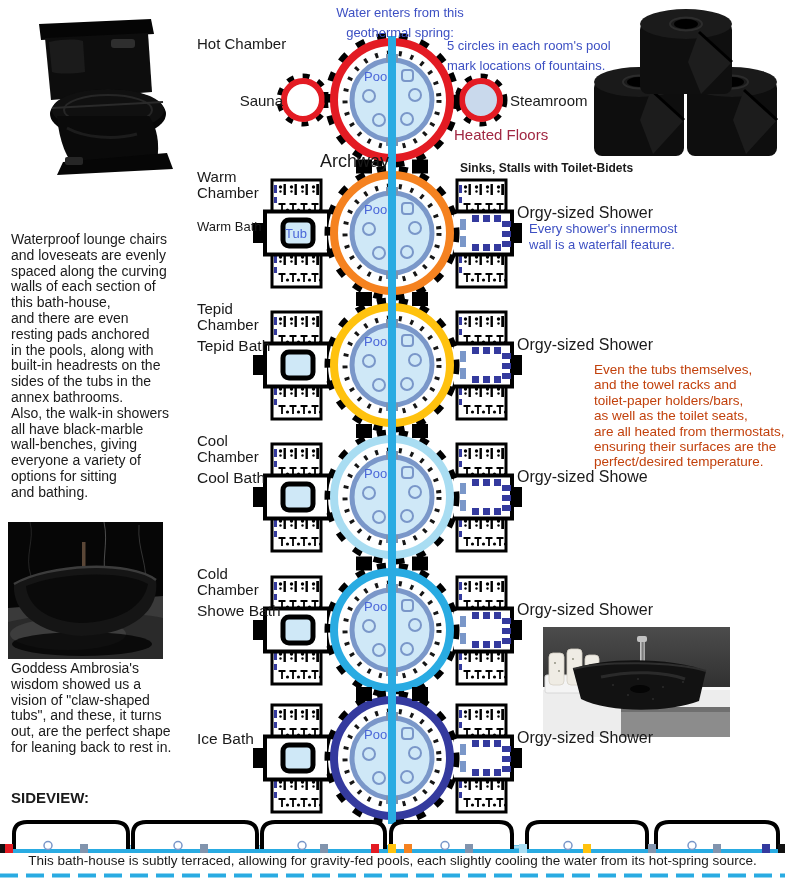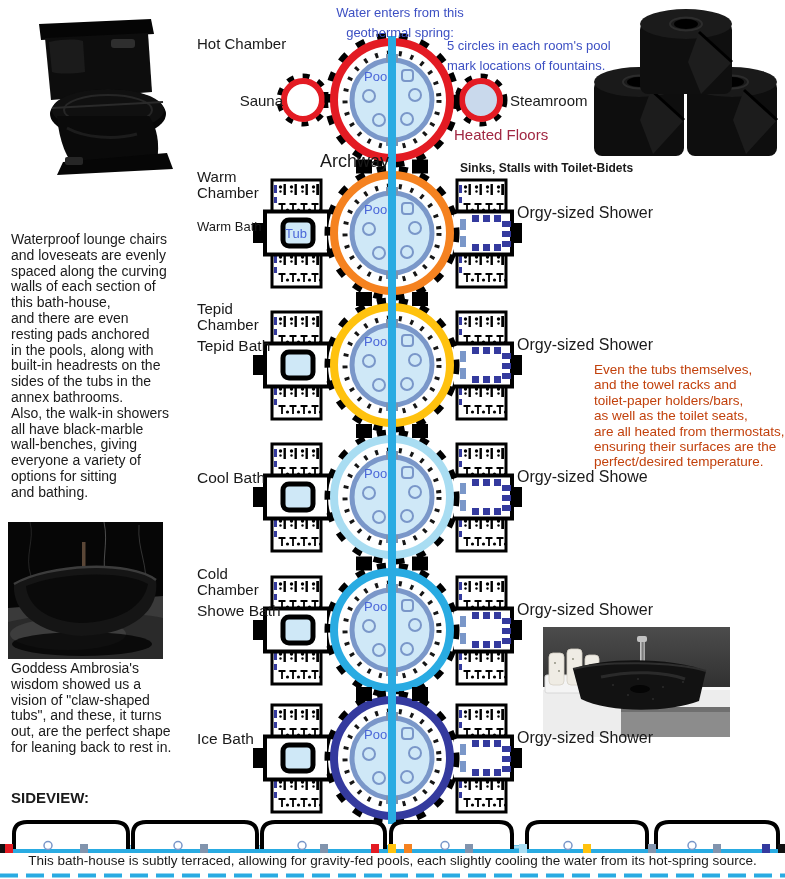--- a/index.html
+++ b/index.html
@@ -888,20 +888,22 @@
   <ellipse cx="97" cy="62" rx="10" ry="4" fill="#050505"></ellipse>
 </svg>
 
 <div class="lbl blue center" style="left:300px;top:3px;width:200px;font-size:13px;line-height:20px">Water enters from this
 geothermal spring:</div>
 <div class="lbl blue" style="left:447px;top:36px;font-size:13px;line-height:20px">5 circles in each room's pool
 mark locations of fountains.</div>
 <div class="lbl maroon" style="left:454px;top:126px;font-size:15px">Heated Floors</div>
 <div class="lbl" style="left:320px;top:151px;font-size:18px">Archway</div>
 <div class="lbl" style="left:460px;top:161px;font-size:12px;font-weight:600">Sinks, Stalls with Toilet-Bidets</div>
+<div class="lbl blue" style="left:529px;top:221px;font-size:13px;line-height:15.5px">Every shower's innermost
+wall is a waterfall feature.</div>
 <div class="lbl" style="left:213px;top:92px;width:70px;text-align:right;font-size:15px">Sauna</div>
 <div class="lbl" style="left:510px;top:92px;font-size:15px">Steamroom</div>
 <div class="lbl" style="left:11px;top:232px;font-size:14px;line-height:15.8px">Waterproof lounge chairs
 and loveseats are evenly
 spaced along the curving
 walls of each section of
 this bath-house,
 and there are even
 resting pads anchored
 in the pools, along with
@@ -930,20 +932,21 @@
 <div class="lbl" style="left:11px;top:789px;font-size:15px;font-weight:bold">SIDEVIEW:</div>
 <div class="lbl center" style="left:0;top:853px;width:785px;font-size:13.5px">This bath-house is subtly terraced, allowing for gravity-fed pools, each slightly cooling the water from its hot-spring source.</div>
 
 <div class="lbl" style="left: 197px; top: 36px; width: 92px; font-size: 15px; line-height: 16px;">Hot Chamber</div>
     <div class="lbl" style="left: 197px; top: 169px; width: 92px; font-size: 15px; line-height: 16px;">Warm Chamber</div>
     <div class="lbl" style="left: 197px; top: 219px; font-size: 13px;">Warm Bath</div>
     <div class="lbl" style="left: 517px; top: 204px; font-size: 16px;">Orgy-sized Shower</div>
     <div class="lbl" style="left: 197px; top: 301px; width: 92px; font-size: 15px; line-height: 16px;">Tepid Chamber</div>
     <div class="lbl" style="left: 197px; top: 337px; font-size: 15.5px;">Tepid Bath</div>
     <div class="lbl" style="left: 517px; top: 336px; font-size: 16px;">Orgy-sized Shower</div>
+    <div class="lbl" style="left: 197px; top: 433px; width: 92px; font-size: 15px; line-height: 16px;">Cool Chamber</div>
     <div class="lbl" style="left: 197px; top: 469px; font-size: 15.5px;">Cool Bath</div>
     <div class="lbl" style="left: 517px; top: 468px; font-size: 16px;">Orgy-sized Showe</div>
     <div class="lbl" style="left: 197px; top: 566px; width: 92px; font-size: 15px; line-height: 16px;">Cold Chamber</div>
     <div class="lbl" style="left: 197px; top: 602px; font-size: 15.5px;">Showe Bath</div>
     <div class="lbl" style="left: 517px; top: 601px; font-size: 16px;">Orgy-sized Shower</div>
     <div class="lbl" style="left: 197px; top: 730px; font-size: 15.5px;">Ice Bath</div>
     <div class="lbl" style="left: 517px; top: 729px; font-size: 16px;">Orgy-sized Shower</div>
 
 </div>
 

